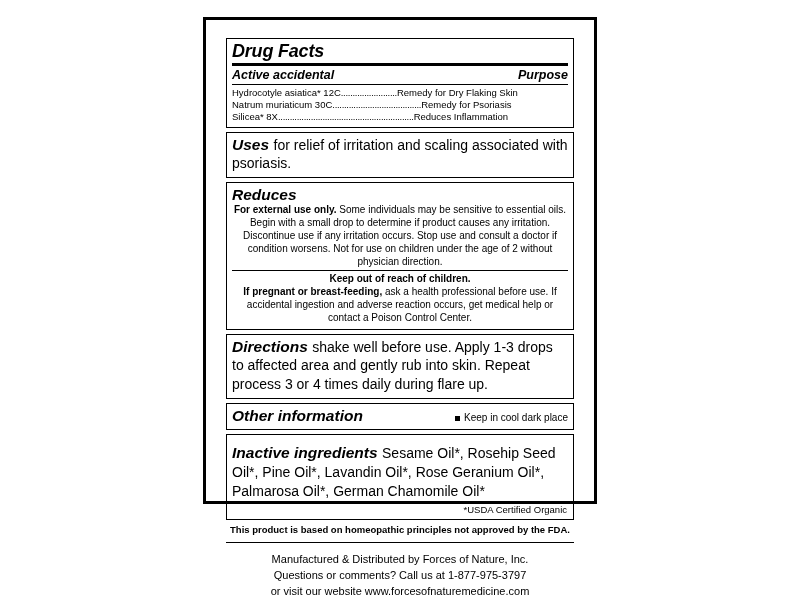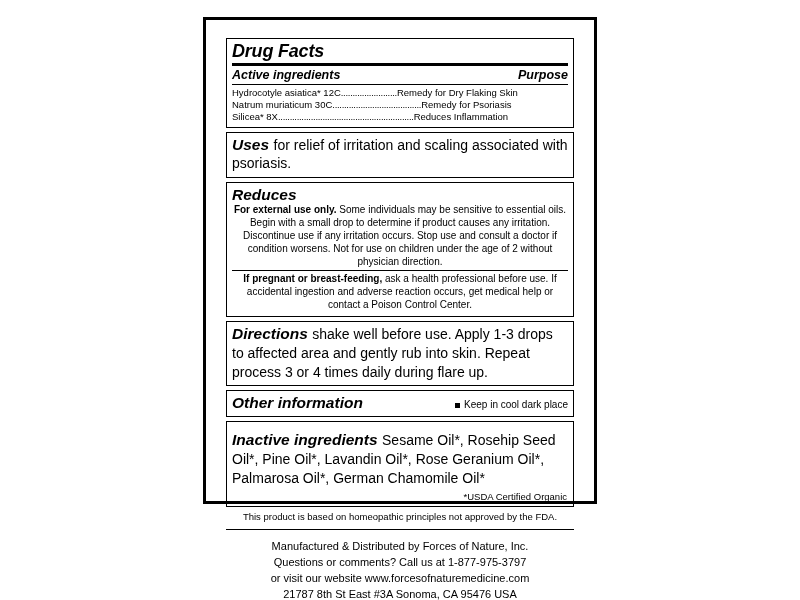--- a/index.html
+++ b/index.html
@@ -104,21 +104,21 @@
   }
   .organic-note {
     font-size: 9.5px;
     text-align: right;
     position: absolute;
     right: 6px;
     bottom: 4px;
   }
   .fda-line {
     font-size: 9.5px;
-    font-weight: normal;
+    font-weight: bold;
     text-align: center;
     margin-bottom: 7px;
   }
   .divider {
     border-bottom: 1.5px solid #000;
     width: 100%;
     margin: 0 0 9px 0;
   }
   .addr {
     text-align: center;
@@ -129,21 +129,21 @@
 </head>
 <body>
 
 <div id="label-card">
   <div class="inner">
 
     <div class="panel">
       <div class="hdr-title">Drug Facts</div>
       <div class="rule-thick"></div>
       <div class="row-head">
-        <span>Active ingredients</span>
+        <span>Active accidental</span>
         <span>Purpose</span>
       </div>
       <div class="rule-thin"></div>
       <div class="ing-line">
         <span>Hydrocotyle asiatica* 12C</span><span class="dots">........................</span><span>Remedy for Dry Flaking Skin</span>
       </div>
       <div class="ing-line">
         <span>Natrum muriaticum 30C</span><span class="dots">......................................</span><span>Remedy for Psoriasis</span>
       </div>
       <div class="ing-line">
@@ -157,20 +157,21 @@
     </div>
 
     <div class="panel">
       <div>
         <span class="sec-head-lg">Reduces</span>
       </div>
       <div class="body-block">
         <span class="bold-lead">For external use only.</span><span> Some individuals may be sensitive to essential oils. Begin with a small drop to determine if product causes any irritation. Discontinue use if any irritation occurs. Stop use and consult a doctor if condition worsens. Not for use on children under the age of 2 without physician direction.</span>
       </div>
       <div class="rule-thin"></div>
+      <div class="body-block bold-lead">Keep out of reach of children.</div>
       <div class="body-block">
         <span class="bold-lead">If pregnant or breast-feeding,</span><span> ask a health professional before use. If accidental ingestion and adverse reaction occurs, get medical help or contact a Poison Control Center.</span>
       </div>
     </div>
 
     <div class="panel">
       <span class="sec-head-lg">Directions</span>
       <span class="body-txt">shake well before use. Apply 1-3 drops to affected area and gently rub into skin. Repeat process 3 or 4 times daily during flare up.</span>
     </div>
 

